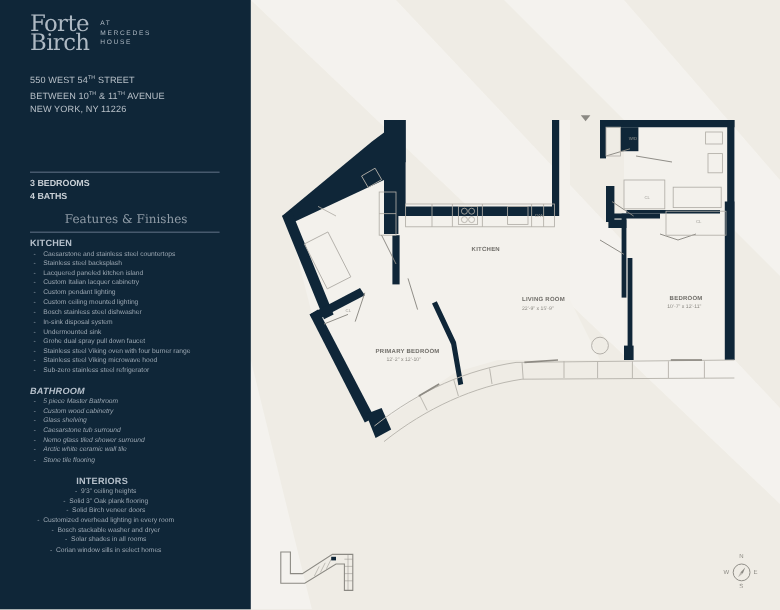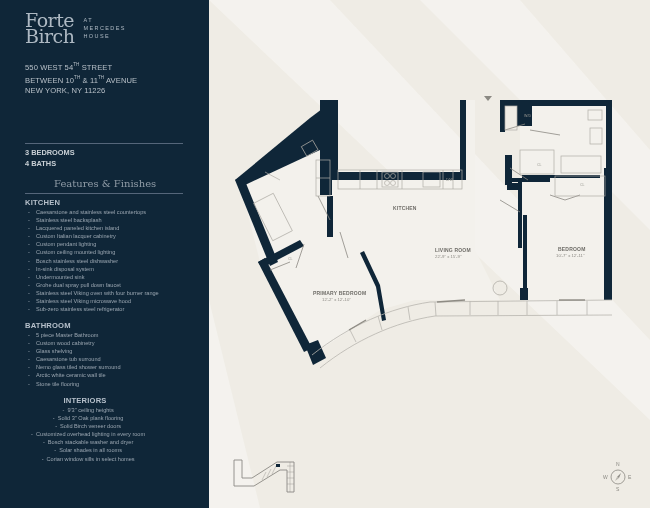--- a/index.html
+++ b/index.html
@@ -70,21 +70,21 @@
       <li>Bosch stainless steel dishwasher</li>
       <li>In-sink disposal system</li>
       <li>Undermounted sink</li>
       <li>Grohe dual spray pull down faucet</li>
       <li>Stainless steel Viking oven with four burner range</li>
       <li>Stainless steel Viking microwave hood</li>
       <li>Sub-zero stainless steel refrigerator</li>
     </ul>
   </div>
 
-  <div class="section" style="top:321px;">
+  <div class="section" style="top:321px;font-style:italic;">
     <h4>BATHROOM</h4>
     <ul>
       <li>5 piece Master Bathroom</li>
       <li>Custom wood cabinetry</li>
       <li>Glass shelving</li>
       <li>Caesarstone tub surround</li>
       <li>Nemo glass tiled shower surround</li>
       <li>Arctic white ceramic wall tile</li>
       <li>Stone tile flooring</li>
     </ul>

